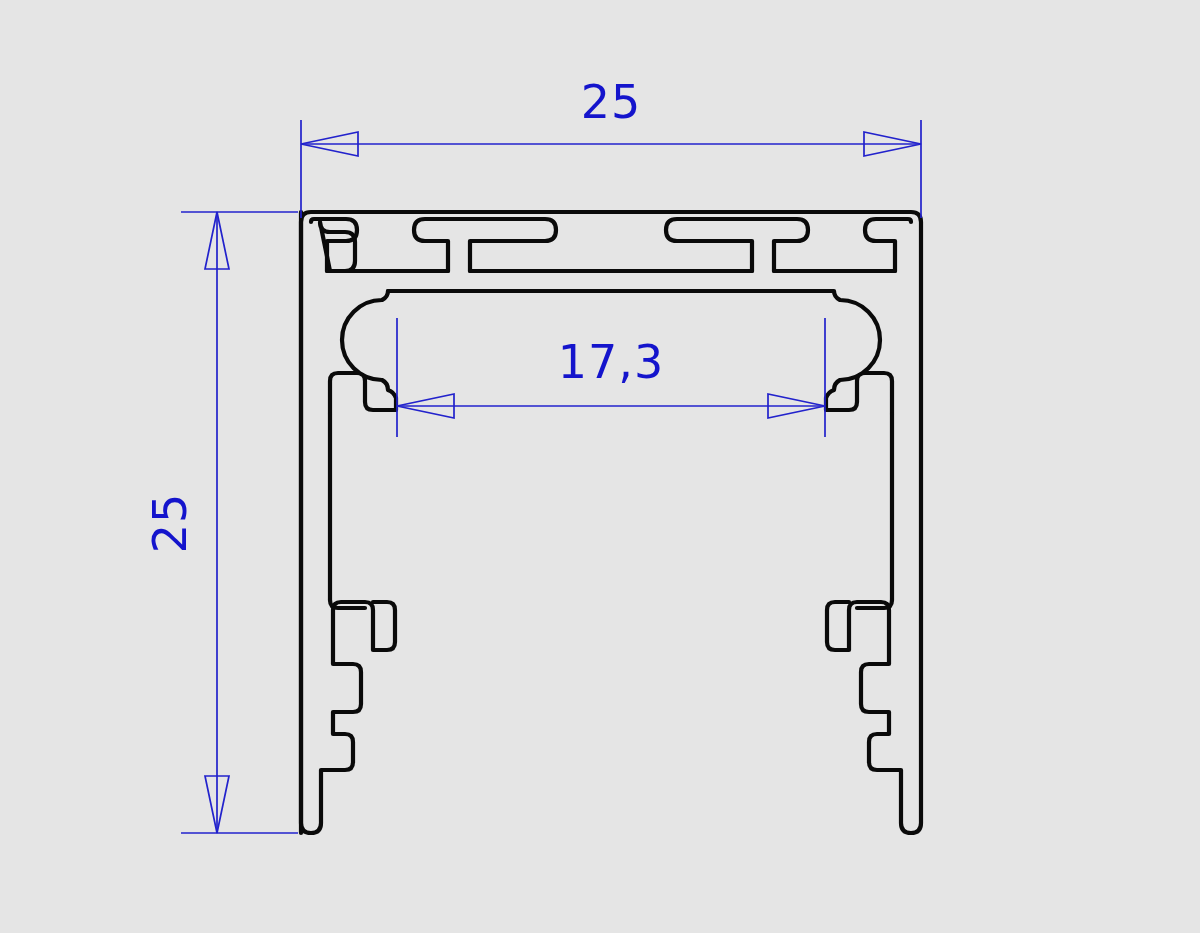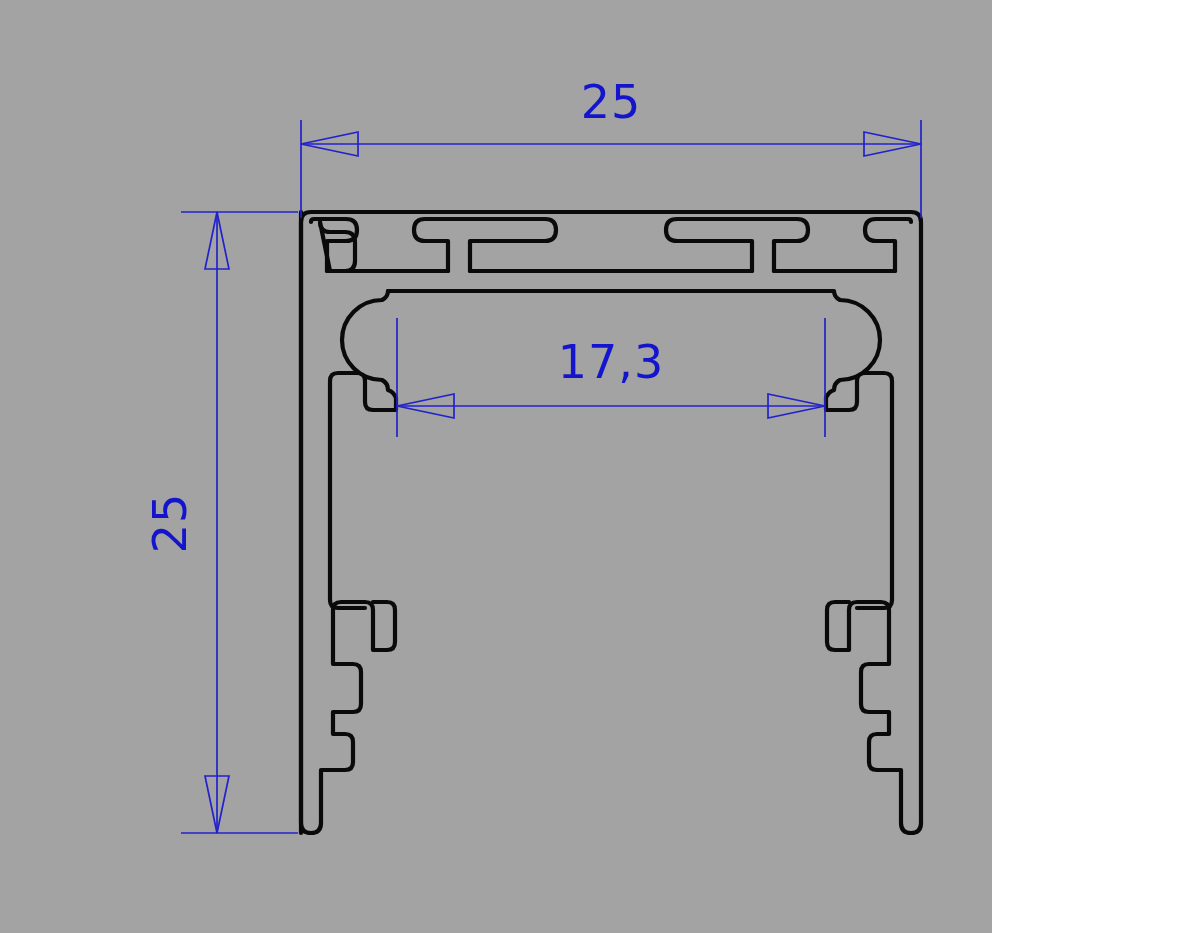--- a/index.html
+++ b/index.html
@@ -9,23 +9,23 @@
     background: #ffffff;
   }
   body {
     width: 1200px;
     height: 933px;
     font-family: "Liberation Sans", sans-serif;
     overflow: hidden;
   }
   #drawing-root {
     position: relative;
-    width: 992px;
+    width: 1200px;
     height: 933px;
-    background: #a3a3a3;
+    background: #e5e5e5;
   }
   svg#technical-drawing {
     display: block;
     width: 1200px;
     height: 933px;
   }
   .profile-outline {
     fill: none;
     stroke: #0a0a0a;
     stroke-width: 4.2;

